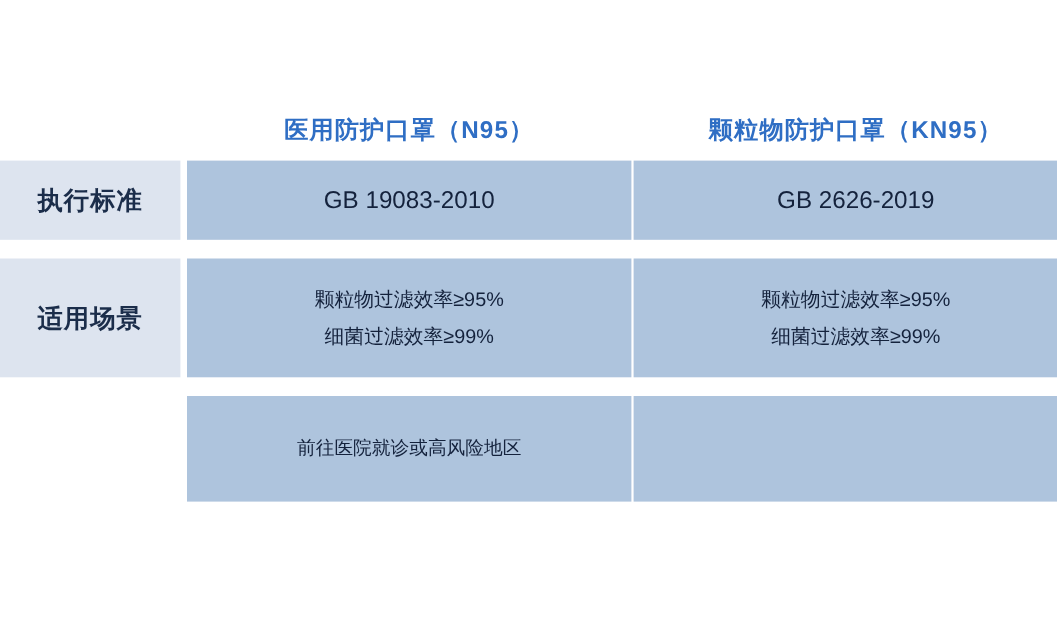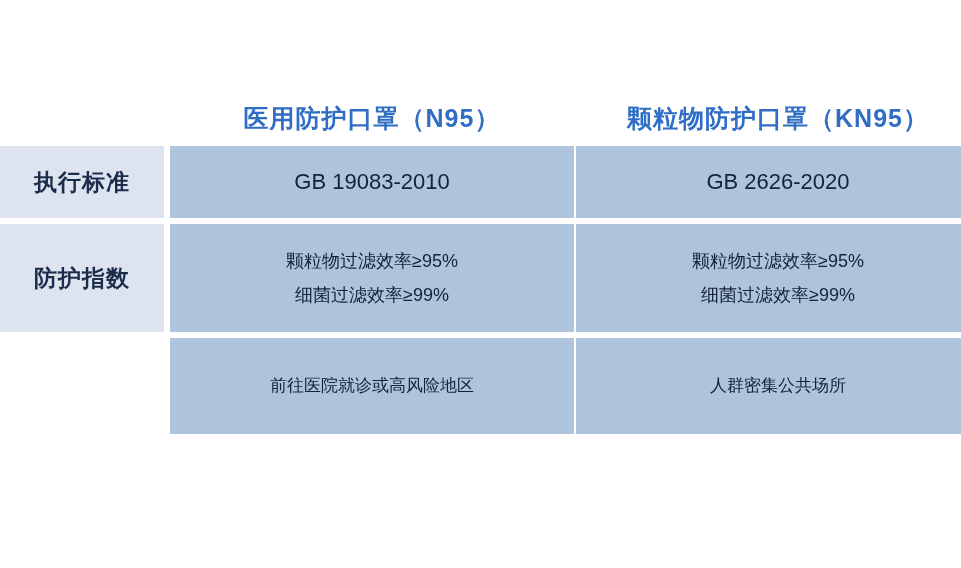--- a/index.html
+++ b/index.html
@@ -27,39 +27,39 @@
     width: 961px;
     height: 44px;
   }
   .col-header {
     position: absolute;
     top: 0;
     height: 44px;
     line-height: 44px;
     color: #2f6ec4;
     font-weight: bold;
-    font-size: 25px;
+    font-size: 22px;
     letter-spacing: 1px;
     text-align: center;
     white-space: nowrap;
   }
   .col-header.c1 { left: 170px; width: 404px; }
   .col-header.c2 { left: 576px; width: 404px; }
 
   
   .table {
     position: absolute;
     left: 0;
     top: 146px;
     width: 961px;
   }
   .row {
     position: relative;
     width: 961px;
-    margin-bottom: 6px;
+    margin-bottom: 17px;
     height: 72px;
   }
   .row.r2 { height: 108px; }
   .row.r3 { height: 96px; }
 
   .cell {
     position: absolute;
     top: 0;
     height: 100%;
     box-sizing: border-box;
@@ -106,39 +106,38 @@
   </div>
 
   <div class="table">
 
     <div class="row r1">
       <div class="cell label">执行标准</div>
       <div class="cell v1">
         <span class="val-line val-big">GB 19083-2010</span>
       </div>
       <div class="cell v2">
-        <span class="val-line val-big">GB 2626-2020</span>
+        <span class="val-line val-big">GB 2626-2019</span>
       </div>
     </div>
 
     <div class="row r2">
-      <div class="cell label">防护指数</div>
+      <div class="cell label">适用场景</div>
       <div class="cell v1">
         <span class="val-line val-mid">颗粒物过滤效率≥95%</span>
         <span class="val-line val-mid">细菌过滤效率≥99%</span>
       </div>
       <div class="cell v2">
         <span class="val-line val-mid">颗粒物过滤效率≥95%</span>
         <span class="val-line val-mid">细菌过滤效率≥99%</span>
       </div>
     </div>
 
     <div class="row r3">
       <div class="cell v1">
         <span class="val-line val-sm">前往医院就诊或高风险地区</span>
       </div>
       <div class="cell v2">
-        <span class="val-line val-sm">人群密集公共场所</span>
       </div>
     </div>
 
   </div>
 </div>
 
 </body></html>

